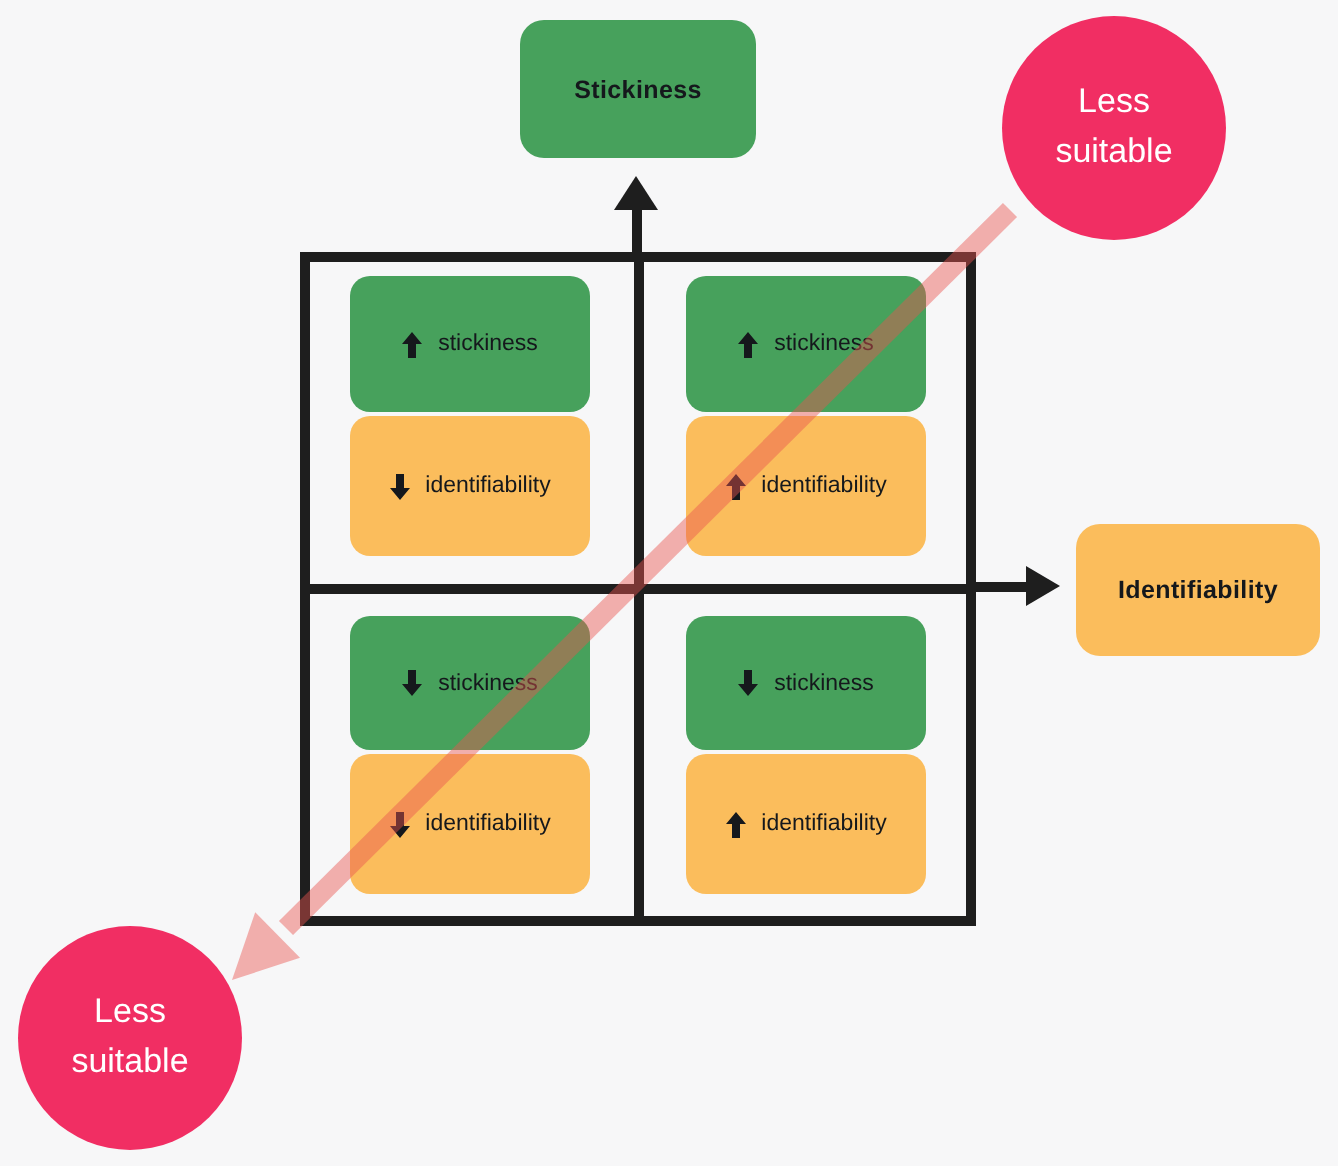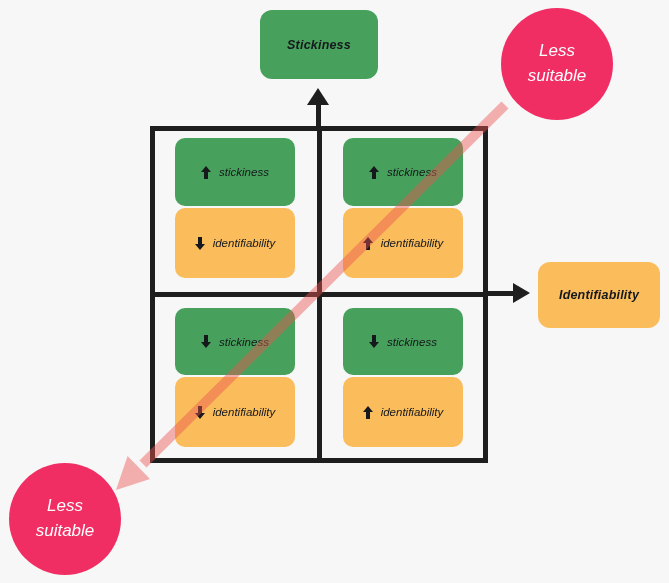--- a/index.html
+++ b/index.html
@@ -8,21 +8,21 @@
     --orange:#fbbd5c;
     --pink:#f12e63;
     --line:#1e1e1e;
     --diagonal:rgba(232,84,80,0.45);
     --text_dark:#15181c;
     --text_light:#ffffff;
   }
   *{margin:0;padding:0;box-sizing:border-box;}
   html,body{background:var(--background);}
   body{font-family:"Liberation Sans", sans-serif;}
-  .stage{position:relative;width:669px;height:583px;background:var(--background);overflow:hidden;font-style:italic;}
+  .stage{position:relative;width:669px;height:583px;background:var(--background);overflow:hidden;}
 
   
   .grid-frame{position:absolute;left:150px;top:126px;width:338px;height:337px;border:5px solid var(--line);}
   .grid-vline{position:absolute;left:calc(50% - 2.5px);top:0;width:5px;height:100%;background:var(--line);}
   .grid-hline{position:absolute;top:calc(50% - 2.5px);left:0;height:5px;width:100%;background:var(--line);}
 
   
   .axis-v-line{position:absolute;left:315.5px;top:103px;width:5px;height:26px;background:var(--line);}
   .axis-v-head{position:absolute;left:307px;top:88px;width:0;height:0;border-left:11px solid transparent;border-right:11px solid transparent;border-bottom:17px solid var(--line);}
   .axis-h-line{position:absolute;left:488px;top:290.5px;width:26px;height:5px;background:var(--line);}

